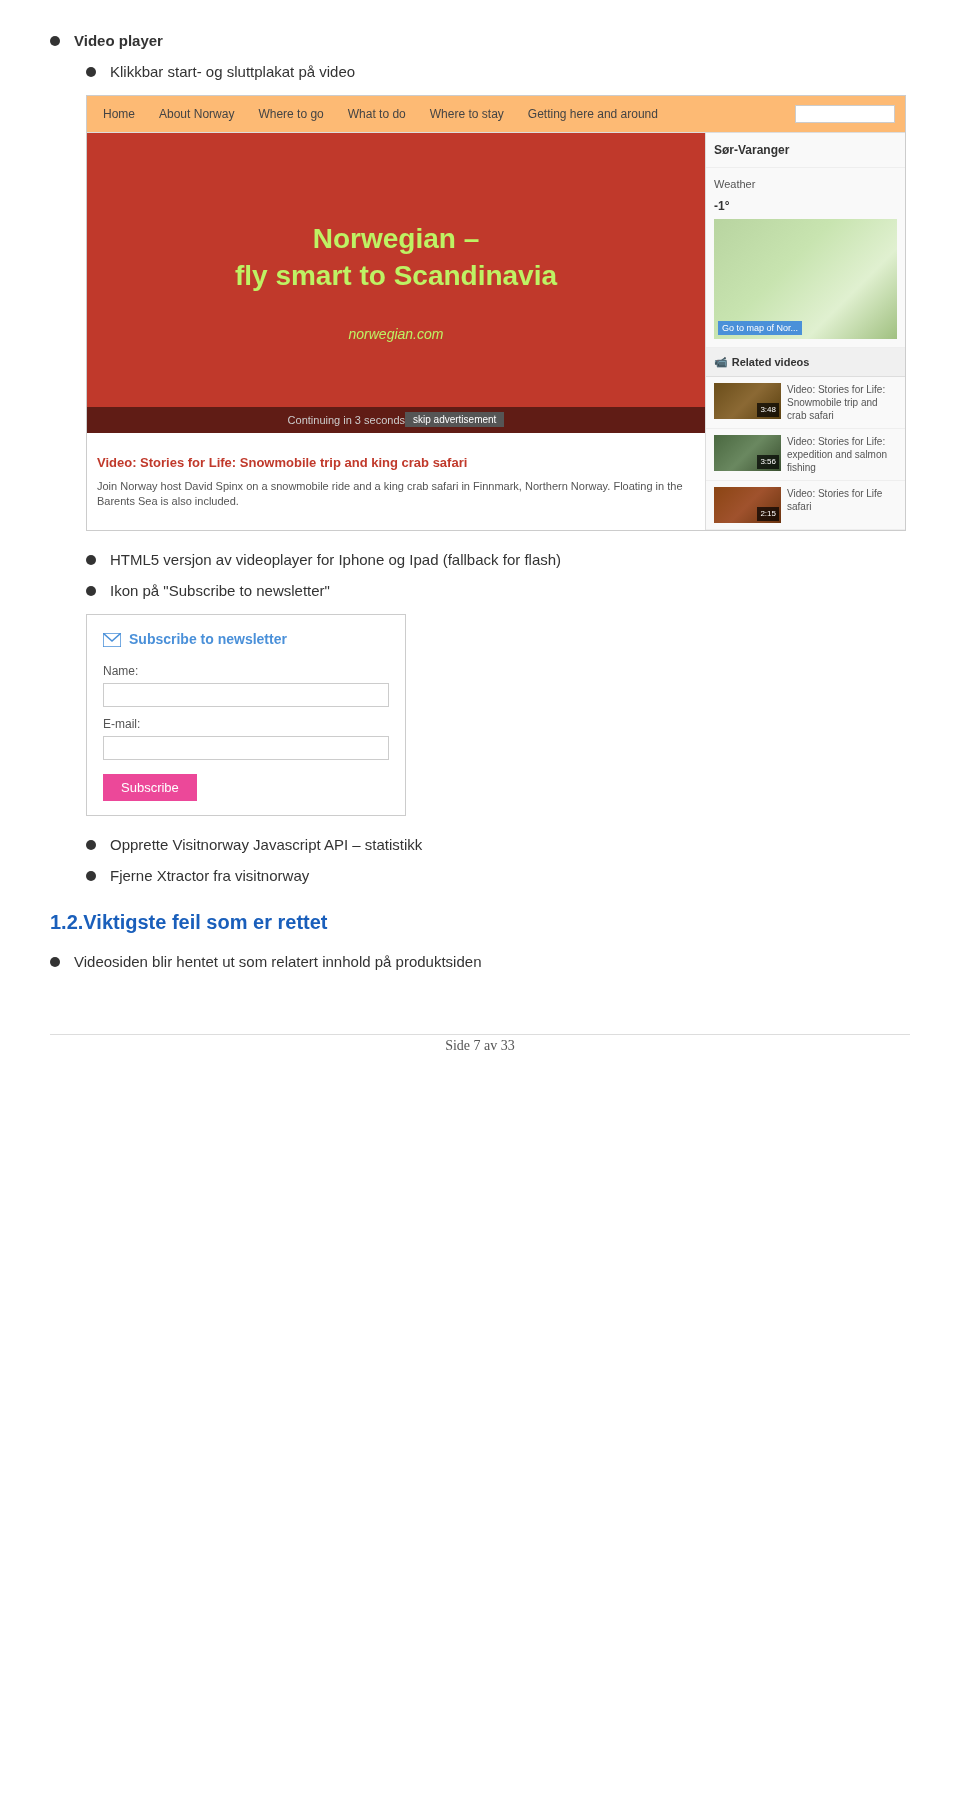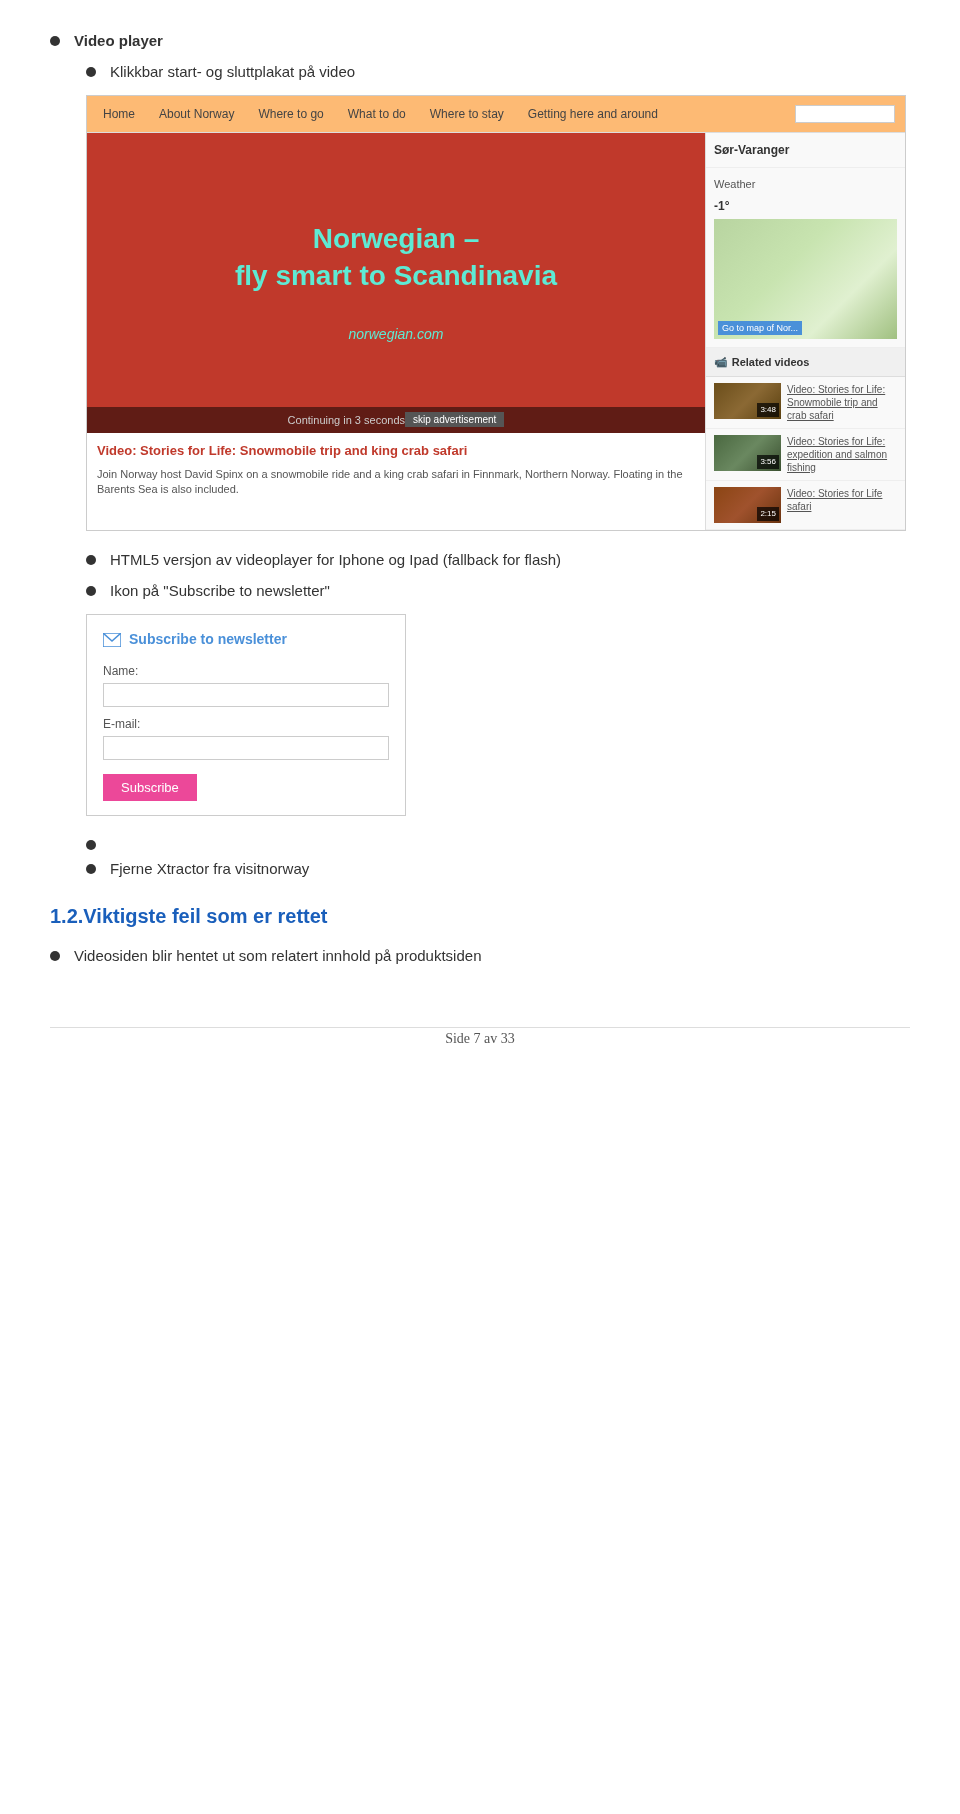--- a/index.html
+++ b/index.html
@@ -97,21 +97,21 @@
       width: 100%;
       height: 300px;
       display: flex;
       align-items: center;
       justify-content: center;
       position: relative;
     }
 
     .video-ad-text {
       text-align: center;
-      color: #5eead4;
+      color: #bef264;
     }
 
     .video-ad-text .main-title {
       font-size: 28px;
       font-weight: bold;
       line-height: 1.3;
     }
 
     .video-ad-text .url {
       font-size: 14px;
@@ -136,21 +136,21 @@
     .ad-bottom-bar button {
       background: #555;
       color: #fff;
       border: none;
       padding: 2px 8px;
       font-size: 10px;
       cursor: pointer;
     }
 
     .video-info {
-      padding: 8px 10px;
+      padding: 20px 10px;
       background: #fff;
     }
 
     .video-title-red {
       color: #c0392b;
       font-size: 13px;
       font-weight: bold;
       margin-bottom: 6px;
     }
 
@@ -254,21 +254,20 @@
       background: rgba(0,0,0,0.7);
       color: #fff;
       font-size: 8px;
       padding: 1px 3px;
     }
 
     .related-video-title {
       font-size: 10px;
       color: #555;
       line-height: 1.3;
-      text-decoration: underline;
     }
 
     
     .newsletter-container {
       margin-left: 36px;
       margin-top: 12px;
       margin-bottom: 18px;
       border: 1px solid #ccc;
       width: 320px;
       background: #fff;
@@ -459,20 +458,21 @@
     <div class="newsletter-field">
       <label>E-mail:</label>
       <input type="email" style="">
     </div>
 
     <button class="subscribe-btn">Subscribe</button>
   </div>
 
   <div class="bullet-item indent-bullet">
     <div class="bullet-dot"></div>
+    <div class="bullet-text">Opprette Visitnorway Javascript API – statistikk</div>
   </div>
 
   <div class="bullet-item indent-bullet">
     <div class="bullet-dot"></div>
     <div class="bullet-text">Fjerne Xtractor fra visitnorway</div>
   </div>
 </div>
 
 <h2 class="section-heading-blue">1.2.Viktigste feil som er rettet</h2>
 

